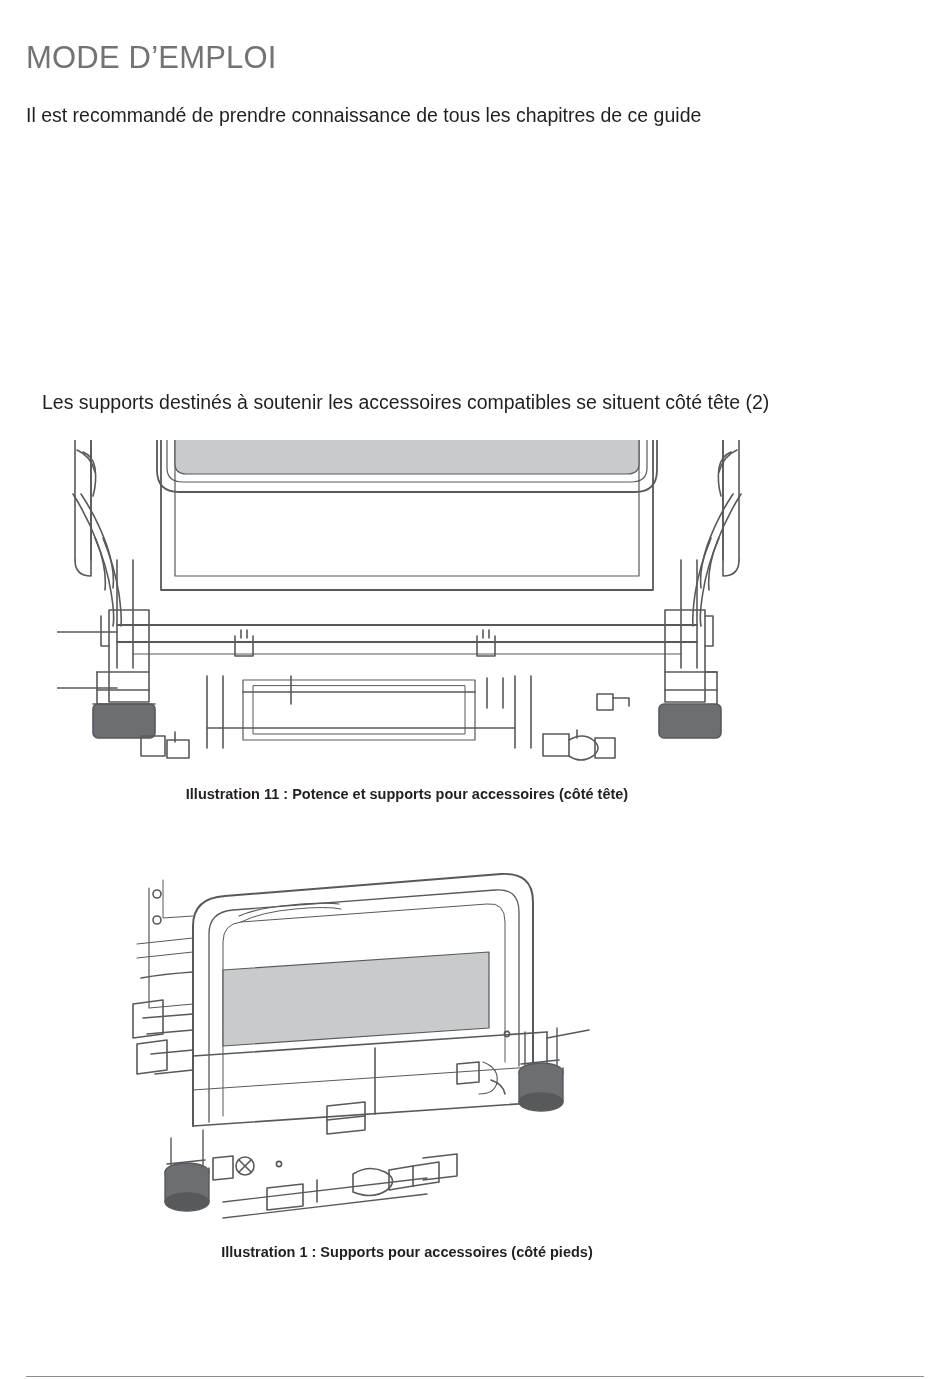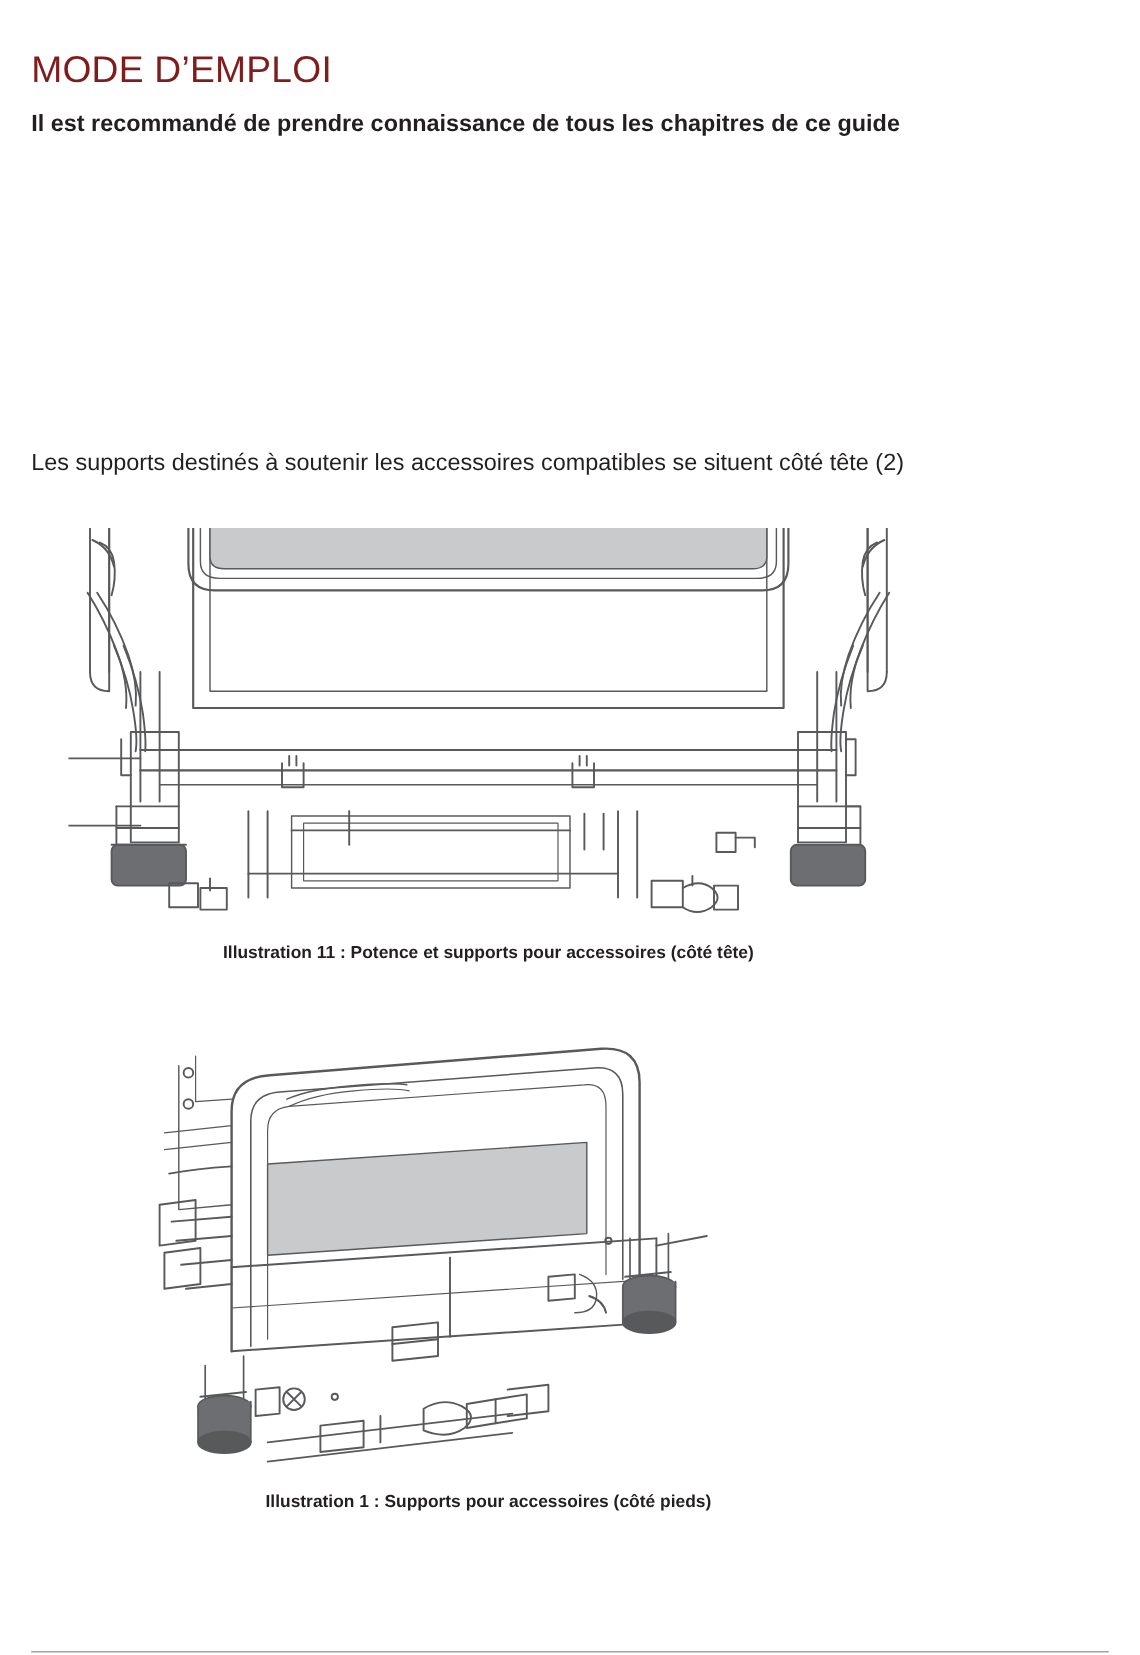--- a/index.html
+++ b/index.html
@@ -20,32 +20,32 @@
     width: 950px;
     height: 1379px;
     box-sizing: border-box;
     padding: 0 26px;
   }
   .title {
     font-size: 31px;
     font-weight: 400;
     letter-spacing: 0.2px;
     margin: 40px 0 15px 0;
-    color: #7f1d1d;
+    color: #737373;
   }
   .subtitle {
     font-size: 19.5px;
-    font-weight: 700;
-    margin: 16px 0 0 0;
+    font-weight: 400;
+    margin: 28px 0 0 0;
     color: #231f20;
   }
   .lead-text {
     font-size: 19.5px;
     font-weight: 400;
-    margin: 0;
+    margin: 16px;
     position: absolute;
     top: 335px;
     left: 26px;
     width: 900px;
   }
   .figure-block {
     position: absolute;
     left: 0;
     width: 814px;
     text-align: center;

